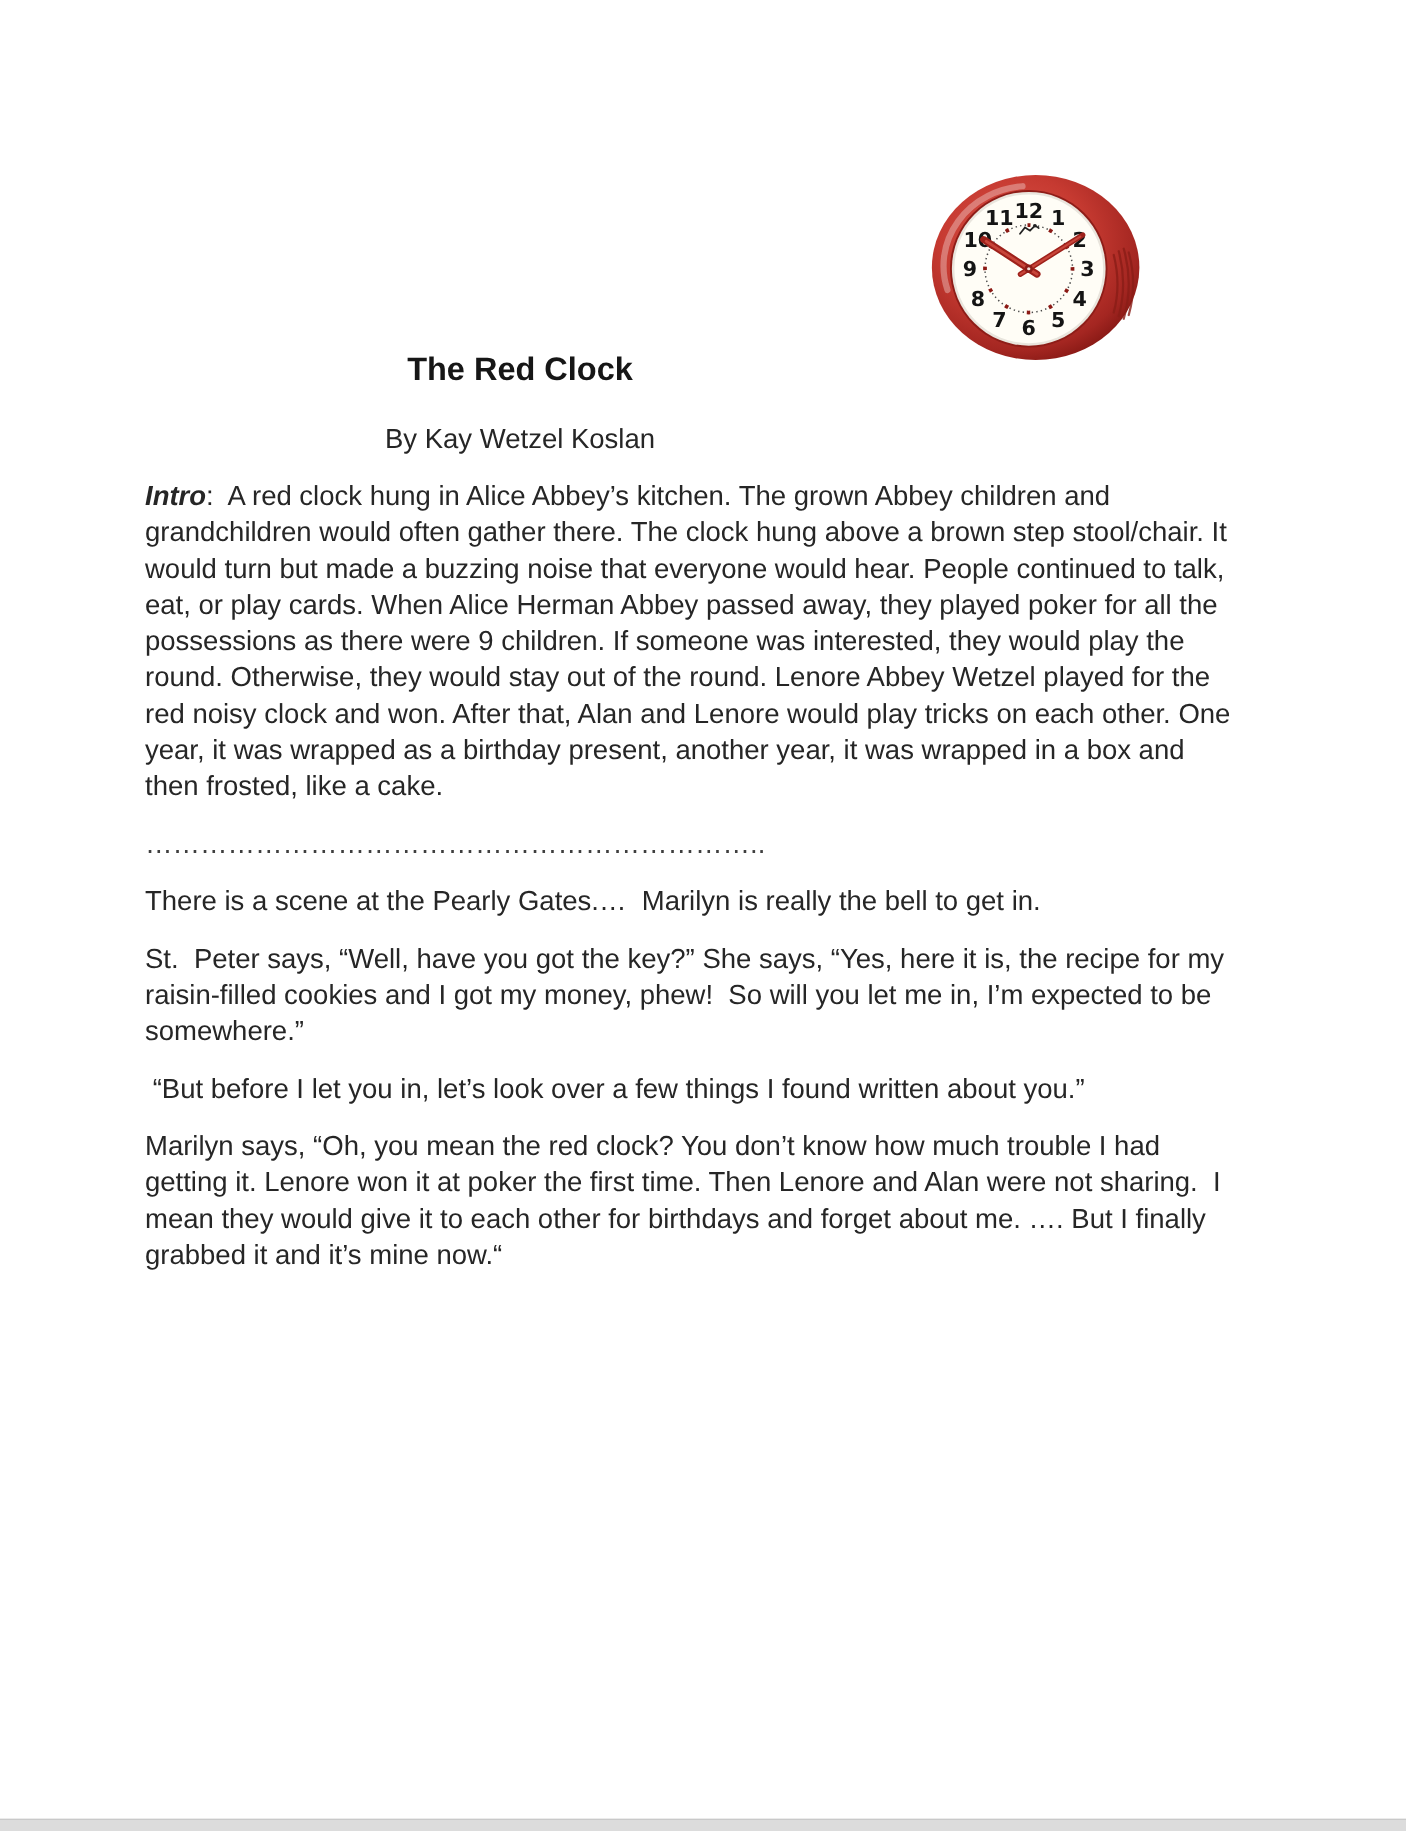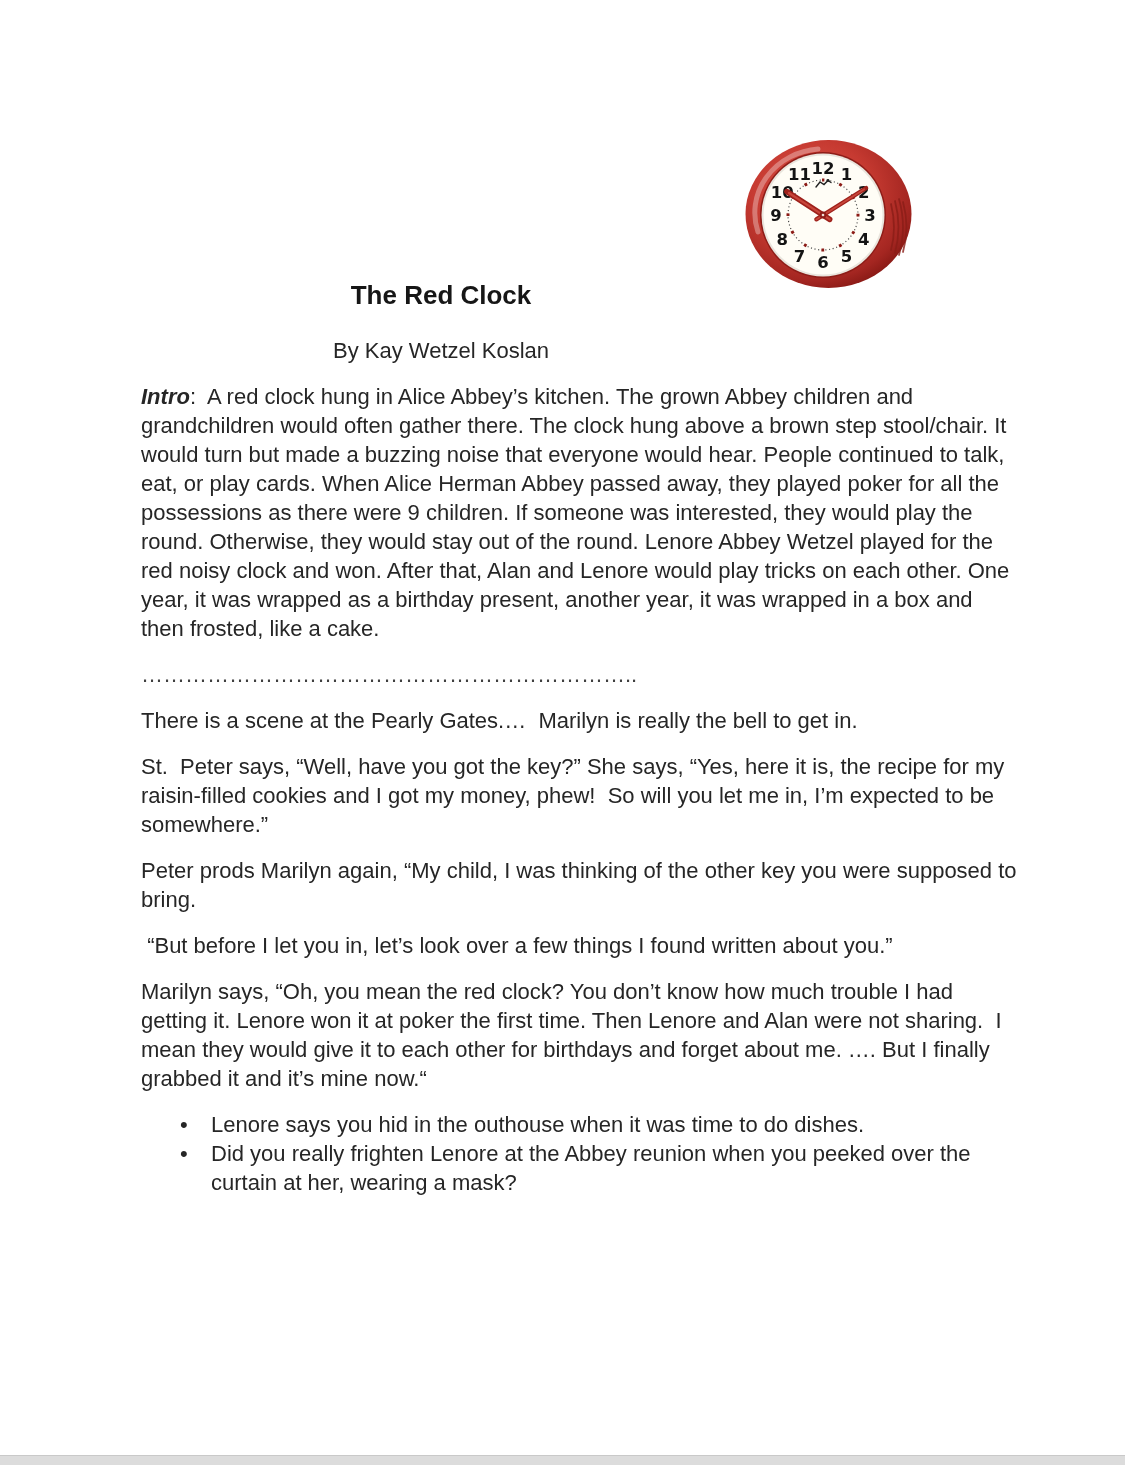--- a/index.html
+++ b/index.html
@@ -14,21 +14,21 @@
   }
   .clock {
     position: absolute;
     left: 744px;
     top: 138px;
     width: 168px;
     height: 152px;
   }
   .content {
     position: absolute;
-    left: 141px;
+    left: 116px;
     top: 281px;
     width: 876px;
   }
   .title-wrap { width: 600px; text-align: center; }
   .title {
     font-size: 26px;
     font-weight: 700;
     line-height: 29px;
     color: #161616;
     margin: 0 0 26px 0;
@@ -148,26 +148,21 @@
       <h1 class="title">The Red Clock</h1>
       <p class="byline">By Kay Wetzel Koslan</p>
     </div>
 
     <p class="body-text"><span class="bi">Intro</span><span>:  A red clock hung in Alice Abbey’s kitchen. The grown Abbey children and grandchildren would often gather there. The clock hung above a brown step stool/chair. It would turn but made a buzzing noise that everyone would hear. People continued to talk, eat, or play cards. When Alice Herman Abbey passed away, they played poker for all the possessions as there were 9 children. If someone was interested, they would play the round. Otherwise, they would stay out of the round. Lenore Abbey Wetzel played for the red noisy clock and won. After that, Alan and Lenore would play tricks on each other. One year, it was wrapped as a birthday present, another year, it was wrapped in a box and then frosted, like a cake.</span></p>
 
     <p class="body-text separator-line">…………………………………………………………..</p>
 
     <p class="body-text">There is a scene at the Pearly Gates.…  Marilyn is really the bell to get in.</p>
     <p class="body-text">St.  Peter says, “Well, have you got the key?” She says, “Yes, here it is, the recipe for my raisin-filled cookies and I got my money, phew!  So will you let me in, I’m expected to be somewhere.”</p>
-    <p class="body-text">Peter prods Marilyn again, “My child, I was thinking of the other key you were supposed to bring.</p>
     <p class="body-text"> “But before I let you in, let’s look over a few things I found written about you.”</p>
     <p class="body-text">Marilyn says, “Oh, you mean the red clock? You don’t know how much trouble I had getting it. Lenore won it at poker the first time. Then Lenore and Alan were not sharing.  I mean they would give it to each other for birthdays and forget about me. …. But I finally grabbed it and it’s mine now.“</p>
 
-    <ul class="bullets">
-      <li>Lenore says you hid in the outhouse when it was time to do dishes.</li>
-      <li>Did you really frighten Lenore at the Abbey reunion when you peeked over the curtain at her, wearing a mask?</li>
-    </ul>
 
   </div>
 
   <div class="page-edge"></div>
 
 </div>
 
 </body></html>

